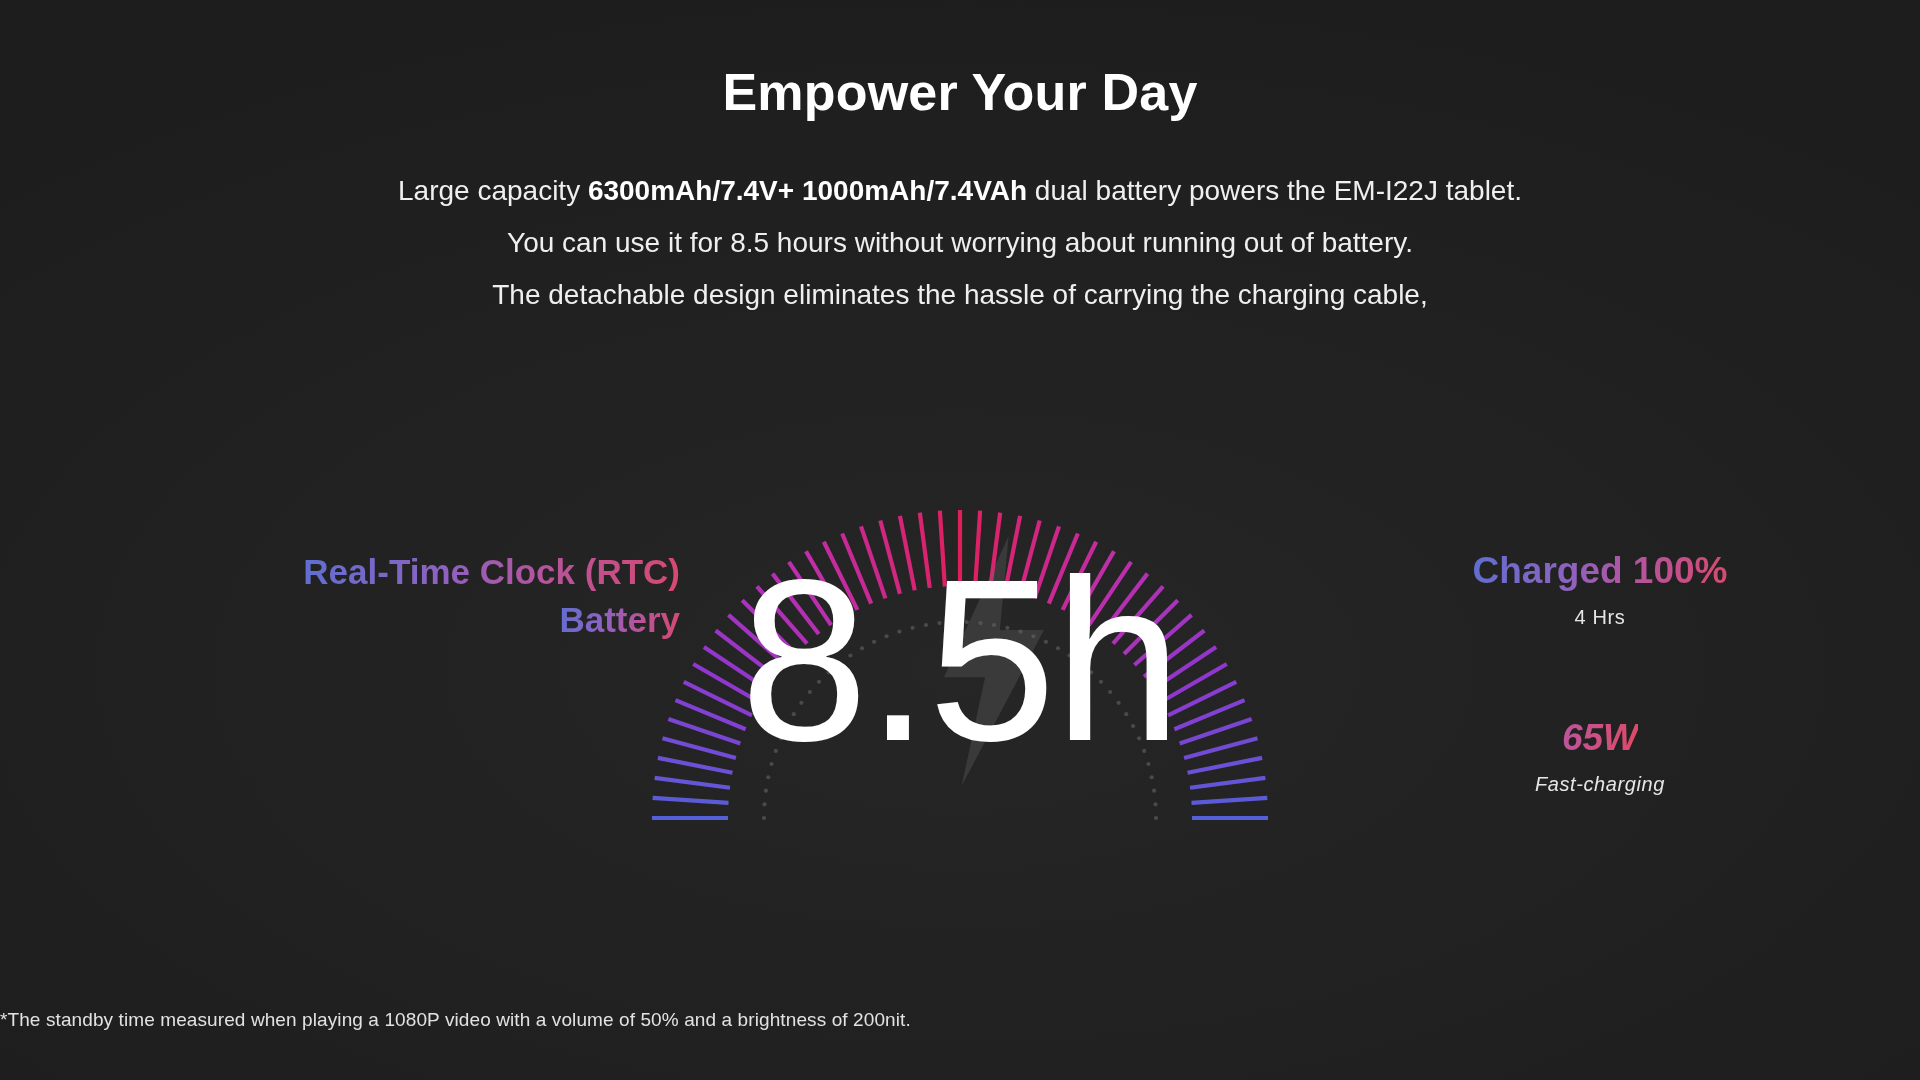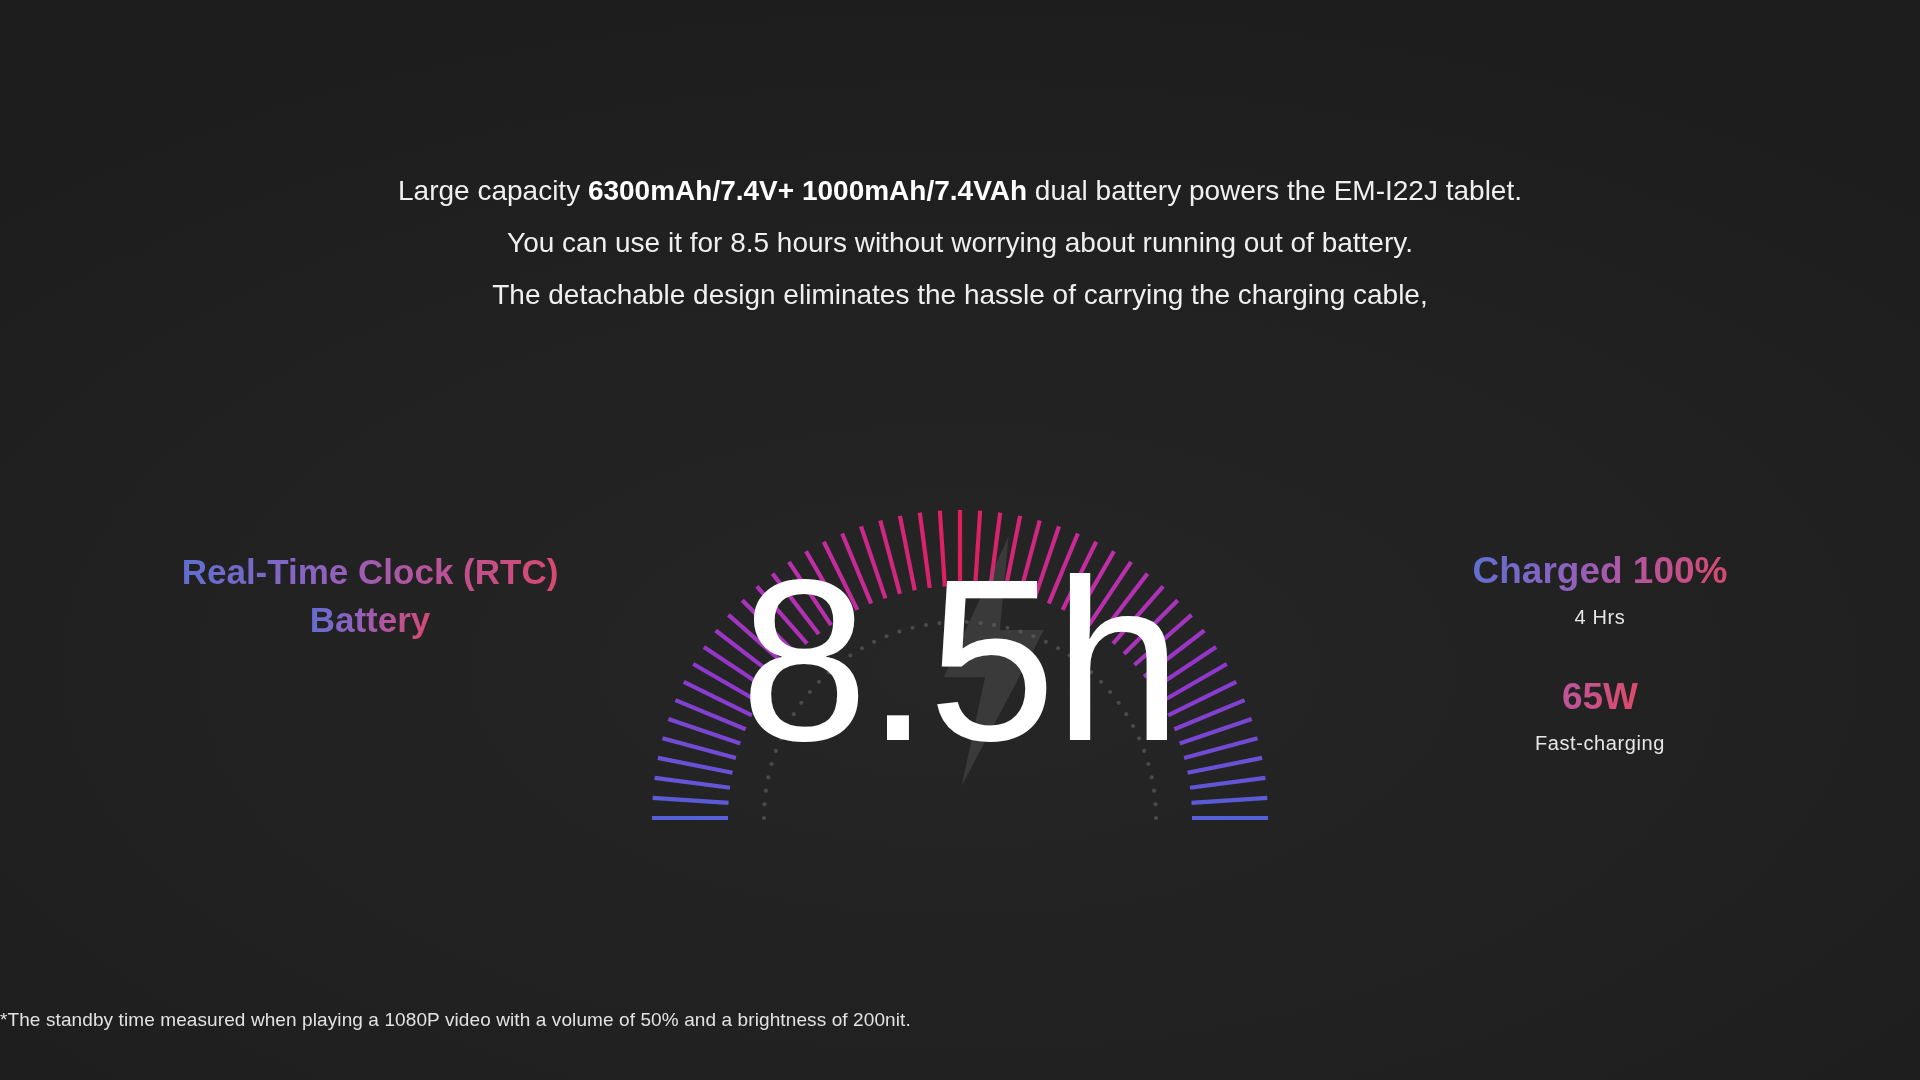--- a/index.html
+++ b/index.html
@@ -61,21 +61,21 @@
     line-height:230px;
     font-weight:400;
     color:#ffffff;
     letter-spacing:-2px;
     font-family:"Liberation Sans", sans-serif;
   }
 
   
   .side-label {
     position:absolute;
-    text-align:center;
+    text-align:right;
     font-weight:700;
   }
   .grad-text {
     background-image:linear-gradient(100deg,#5f6fd0 0%,#8e62c0 38%,#b3559f 62%,#d8496f 100%);
     -webkit-background-clip:text;
     background-clip:text;
     color:transparent;
     -webkit-text-fill-color:transparent;
     display:inline-block;
   }
@@ -92,37 +92,38 @@
     left:60px; top:548px; width:620px;
     font-size:35px; line-height:48px;
   }
 
   #right-col { position:absolute; left:1300px; top:548px; width:600px; text-align:center; }
   #charged-title { font-size:37px; font-weight:700; line-height:46px;text-decoration:underline; }
   .sub-note {
     color:#e6e6e6; font-size:20px; font-weight:400;
     margin-top:12px; letter-spacing:0.6px;
   }
-  #watt-block { margin-top:45px; }
+  #watt-block { margin-top:86px;font-style:italic; }
   #watt-title { font-size:37px; font-weight:700; line-height:46px; }
 
   
   .footnote {
     position:absolute; left:0; bottom:49px; width:100%;
     text-align:left;
     color:#e2e2e2;
     font-size:19px;
     letter-spacing:0.1px;
   }
 </style>
 </head>
 <body>
 
 <div class="page">
 
+  <h1 class="headline">Empower Your Day</h1>
 
   <div class="subcopy">
     <span class="ln"><span>Large capacity </span><b>6300mAh/7.4V+ 1000mAh/7.4VAh</b><span> dual battery powers the EM-I22J tablet.</span></span>
     <span class="ln">You can use it for 8.5 hours without worrying about running out of battery.</span>
     <span class="ln">The detachable design eliminates the hassle of carrying the charging cable,</span>
   </div>
 
   <div class="side-label" id="rtc-label">
     <span class="grad-text">Real-Time Clock (RTC)</span><br>
     <span class="grad-text">Battery</span>

